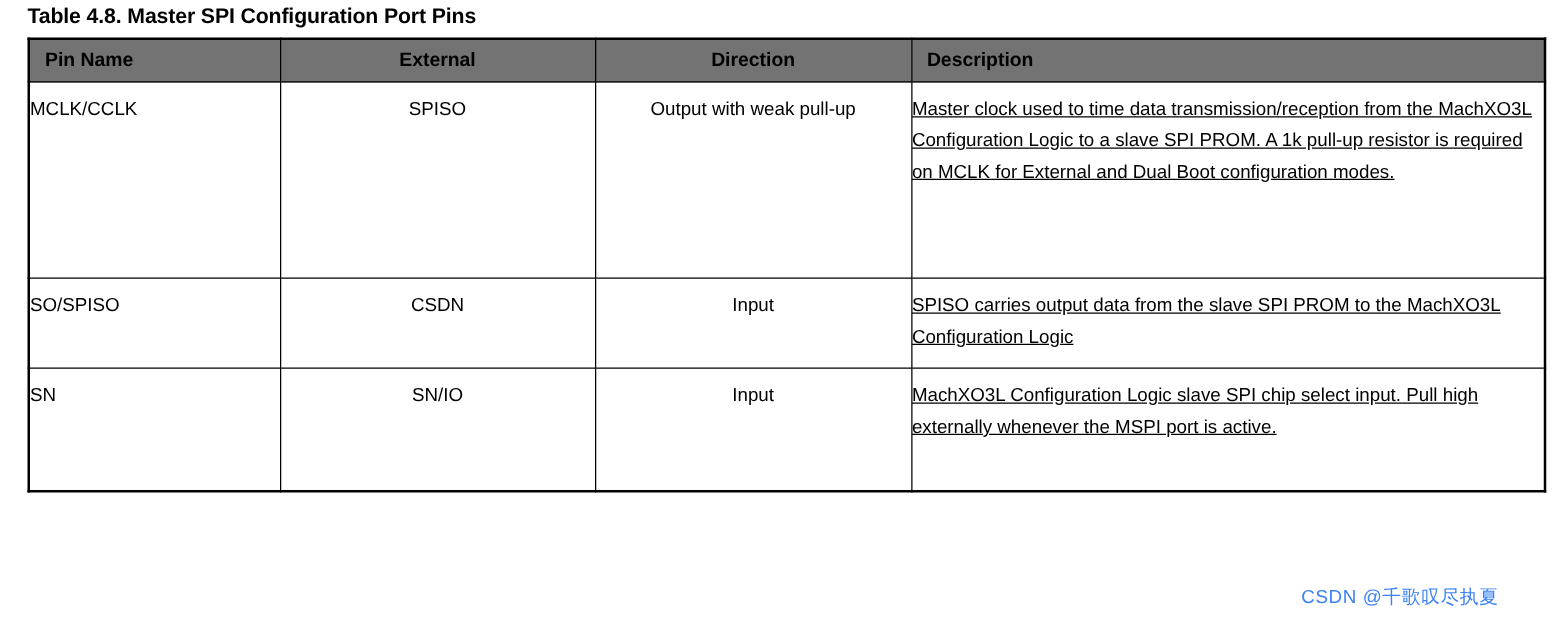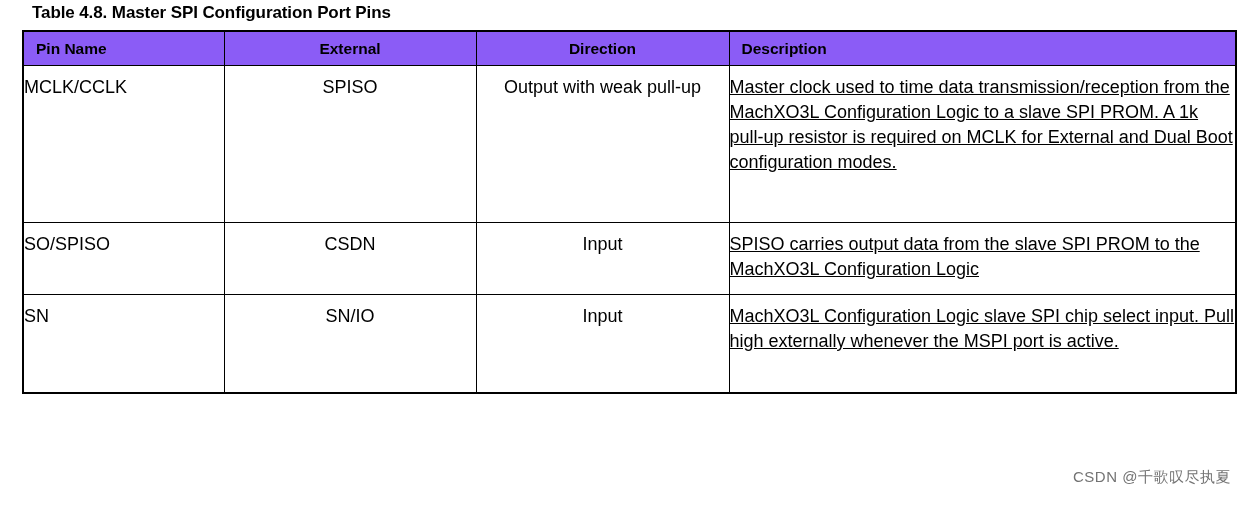--- a/index.html
+++ b/index.html
@@ -17,21 +17,21 @@
   }
   #page {
     position: absolute;
     left: 0;
     top: 0;
     width: 1253px;
     height: 505px;
   }
   #table-caption {
     position: absolute;
-    left: 32px;
+    left: 22px;
     top: 1px;
     font-size: 17px;
     font-weight: bold;
     letter-spacing: -0.1px;
     white-space: nowrap;
     line-height: 24px;
   }
   #spi-table {
     position: absolute;
     left: 22px;
@@ -41,39 +41,39 @@
     table-layout: fixed;
     border: 2px solid #000000;
   }
   #spi-table td, #spi-table th {
     border: 1.5px solid #000000;
     padding: 0;
     vertical-align: top;
     font-weight: normal;
   }
   #spi-table thead th {
-    background: #8b5cf6;
+    background: #737373;
     height: 33px;
     font-size: 15.5px;
     font-weight: bold;
     vertical-align: middle;
     text-align: center;
     margin-left: 30px;
   }
   #spi-table thead th.left {
     text-align: left;
     padding-left: 12px;
   }
   .col-pin    { width: 201px; }
   .col-func   { width: 252px; }
   .col-dir    { width: 253px; }
   .col-desc   { width: 507px; }
 
   #spi-table tbody td {
-    font-size: 18px;
+    font-size: 15px;
     line-height: 25px;
     padding-top: 9px;
     padding-bottom: 9px;
     margin-left: 20px;
   }
   td.cell-pin {
     text-align: left;
     padding-left: 12px;
     padding-right: 6px;
   }
@@ -89,24 +89,24 @@
     text-decoration: underline;
   }
   tr.row-0 td { height: 138px; }
   tr.row-1 td { height: 56px; }
   tr.row-2 td { height: 52px; }
   tr.row-3 td { height: 53px; }
   tr.row-4 td { height: 79px; }
 
   #watermark {
     position: absolute;
-    left: 1073px;
+    left: 1041px;
     top: 468px;
     font-size: 15px;
-    color: #737373;
+    color: #3b82f6;
     white-space: nowrap;
     letter-spacing: 0.5px;
     text-align: right;
   }
 </style>
 </head>
 <body>
 
 <div id="page">
 

